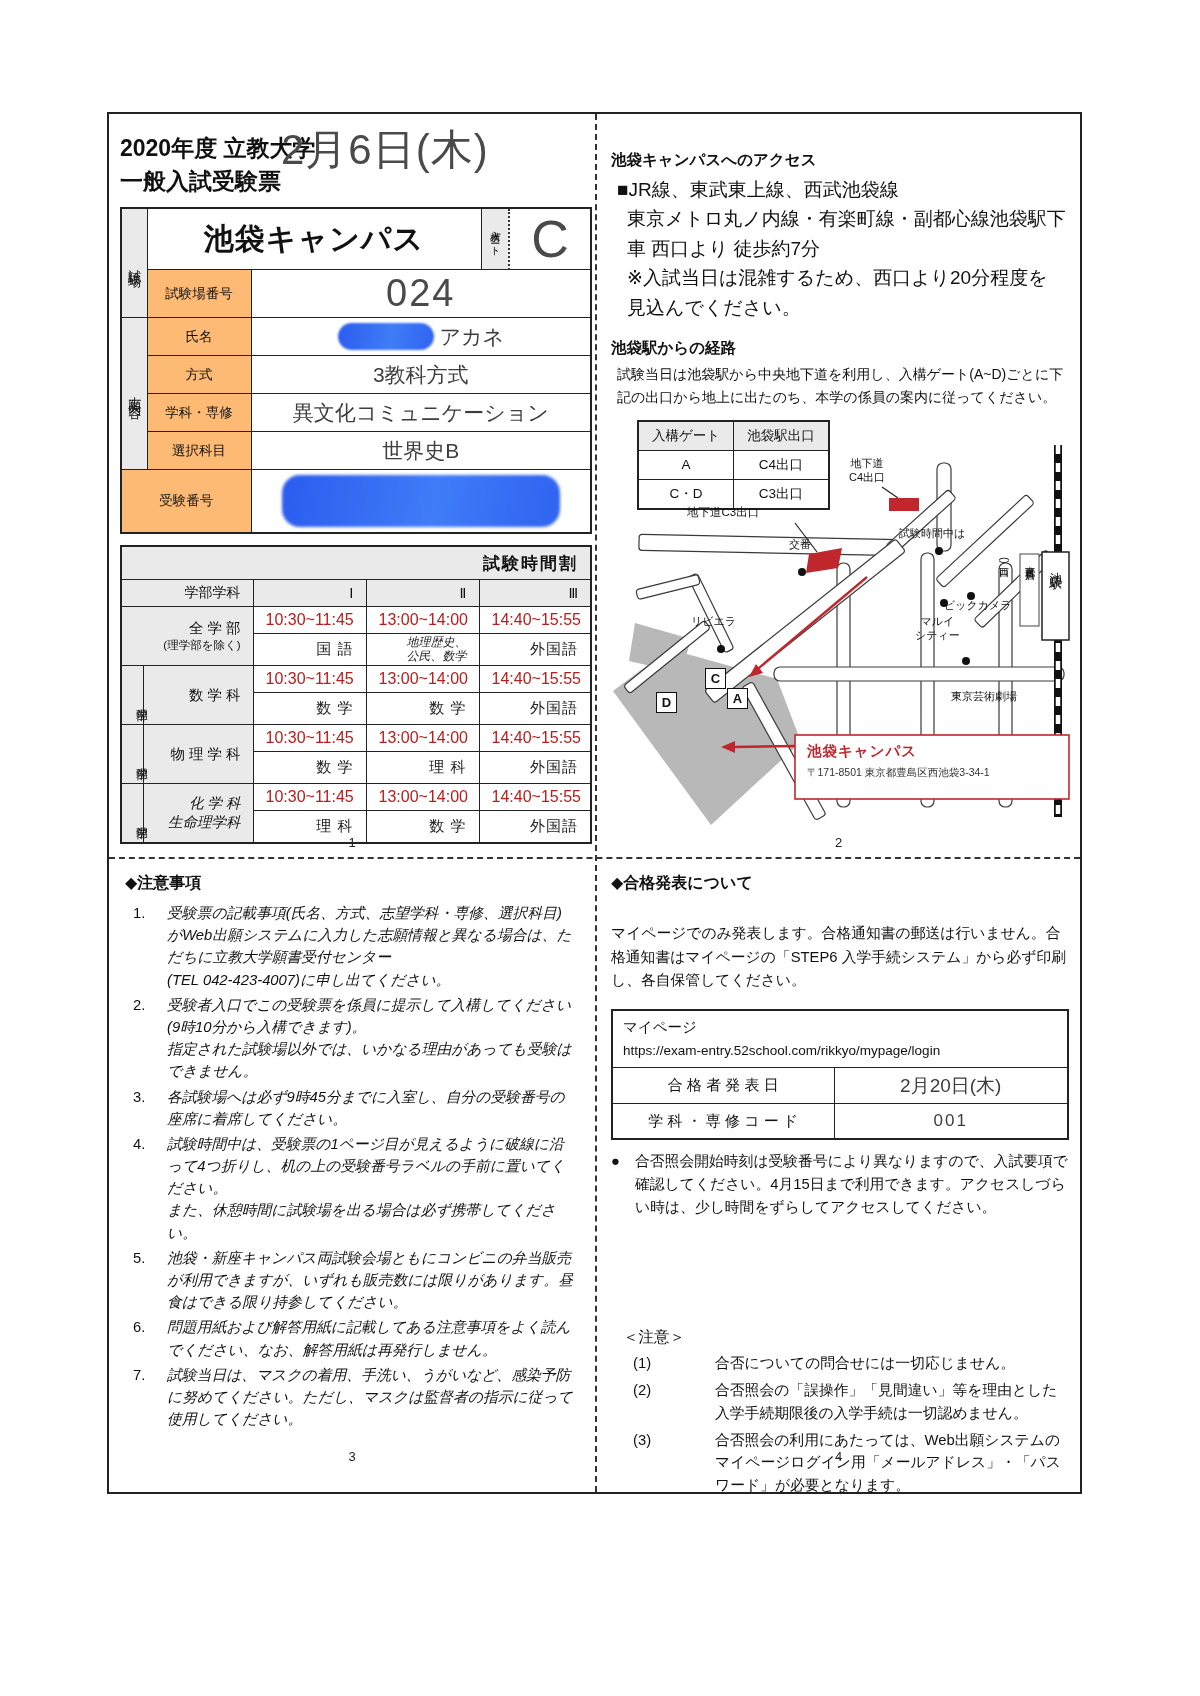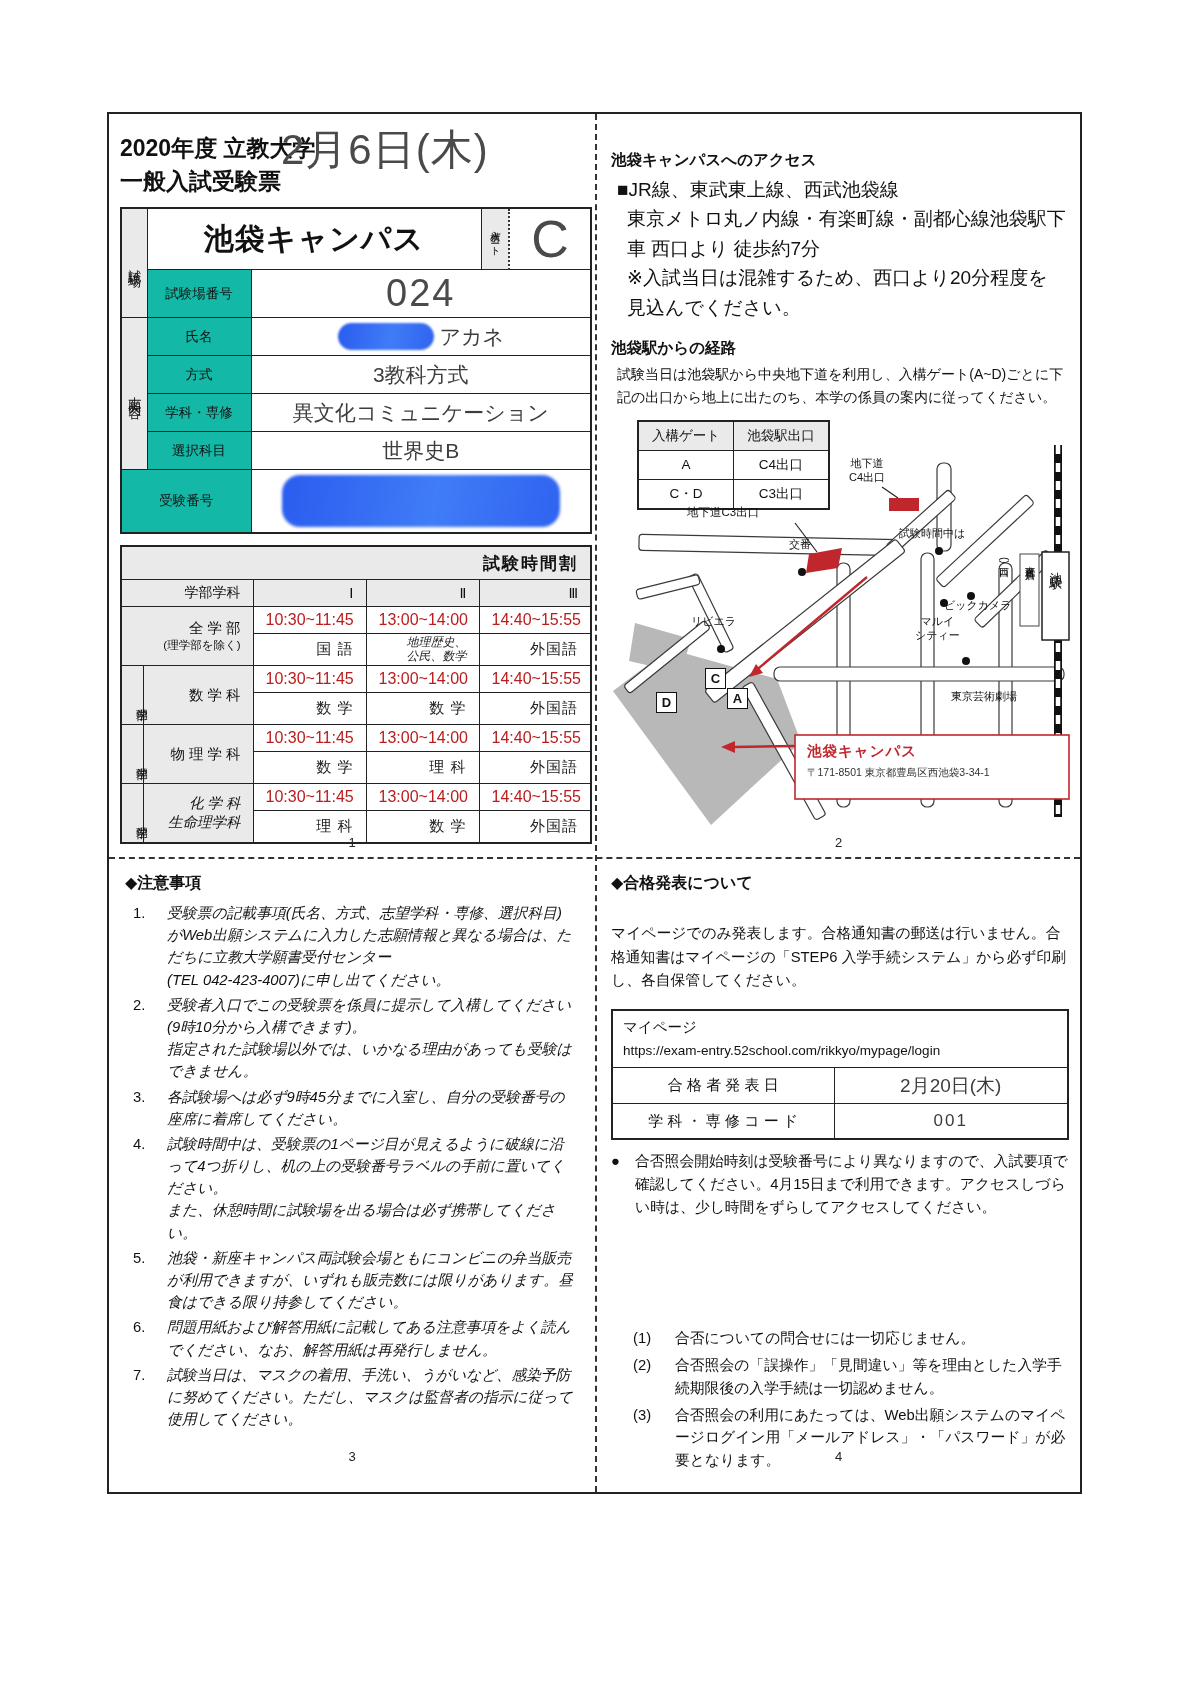--- a/index.html
+++ b/index.html
@@ -18,21 +18,21 @@
   
   .hdr{position:absolute;left:11px;top:18px;}
   .hdr .t{font-size:23px;font-weight:bold;line-height:1.45;white-space:nowrap;}
   .bigdate{position:absolute;left:172px;top:8px;font-size:42px;color:#4a4a4a;letter-spacing:1px;white-space:nowrap;}
   table{border-collapse:collapse;}
   .ticket{position:absolute;left:11px;top:93px;width:470px;table-layout:fixed;border:2px solid #222;}
   .ticket td{border:1.5px solid #222;text-align:center;vertical-align:middle;padding:0;}
   .gray{background:#eaeaea;}
   .vtext{writing-mode:vertical-rl;text-orientation:upright;letter-spacing:3px;display:inline-block;}
   .ticket .grp{font-size:13px;}
-  .ticket .lab{font-size:13.5px;background:#14b8a6;}
+  .ticket .lab{font-size:13.5px;background:#fdba74;}
   .campus{font-size:30px;font-weight:bold;letter-spacing:1px;}
   .gatelab{border-right:2px dotted #333 !important;background:#eaeaea;}
   .gatelab .vtext{font-size:10px;letter-spacing:1px;}
   .gateval{font-size:52px;color:#4a4a4a;}
   .venue-no{font-size:38px;color:#4a4a4a;letter-spacing:2px;}
   .val{font-size:21px;color:#3d3d3d;}
   .nameline{display:flex;align-items:center;justify-content:center;gap:6px;}
   .redact{background:linear-gradient(100deg,#2a5cee,#407cf7 55%,#2f63f0);filter:blur(1.3px);border-radius:14px;}
   .name-redact{width:96px;height:27px;}
   .exam-redact{width:278px;height:52px;border-radius:18px;filter:blur(1.8px);margin:5px auto;}
@@ -89,21 +89,21 @@
   .mypage-url{font-size:13.5px;margin-top:6px;}
   .rlab{font-size:15px;text-align:center;height:34px;}
   .rdate{font-size:19px;color:#3d3d3d;text-align:center;}
   .rcode{font-size:17px;color:#3d3d3d;text-align:center;letter-spacing:2px;}
   .bullet{display:flex;font-size:14.8px;line-height:1.55;margin-top:10px;}
   .bullet-mark{width:24px;flex:none;}
   .caution{margin-top:108px;}
   .caution-title{font-size:15.5px;padding-left:12px;}
   .caution-item{display:flex;font-size:14.8px;line-height:1.55;margin-top:4px;padding-left:22px;}
   .caution-no{width:42px;flex:none;}
-  .caution-text{flex:1;}
+  .caution-text{flex:1;margin-left:40px;}
 </style>
 </head>
 <body>
 
 <div class="page">
   <div class="sheet">
 
     <div class="q q1">
       <div class="hdr">
         <div class="t">2020年度 立教大学</div>
@@ -427,20 +427,21 @@
             <td class="rlab">学 科 ・ 専 修 コ ー ド</td>
             <td class="rcode">001</td>
           </tr>
         </tbody>
           </table>
         <div class="bullet">
           <div class="bullet-mark">●</div>
           <div>合否照会開始時刻は受験番号により異なりますので、入試要項で確認してください。4月15日まで利用できます。アクセスしづらい時は、少し時間をずらしてアクセスしてください。</div>
         </div>
         <div class="caution">
+          <div class="caution-title">＜注意＞</div>
           <div class="caution-item">
             <div class="caution-no">(1)</div>
             <div class="caution-text">合否についての問合せには一切応じません。</div>
           </div>
           <div class="caution-item">
             <div class="caution-no">(2)</div>
             <div class="caution-text">合否照会の「誤操作」「見間違い」等を理由とした入学手続期限後の入学手続は一切認めません。</div>
           </div>
           <div class="caution-item">
             <div class="caution-no">(3)</div>

